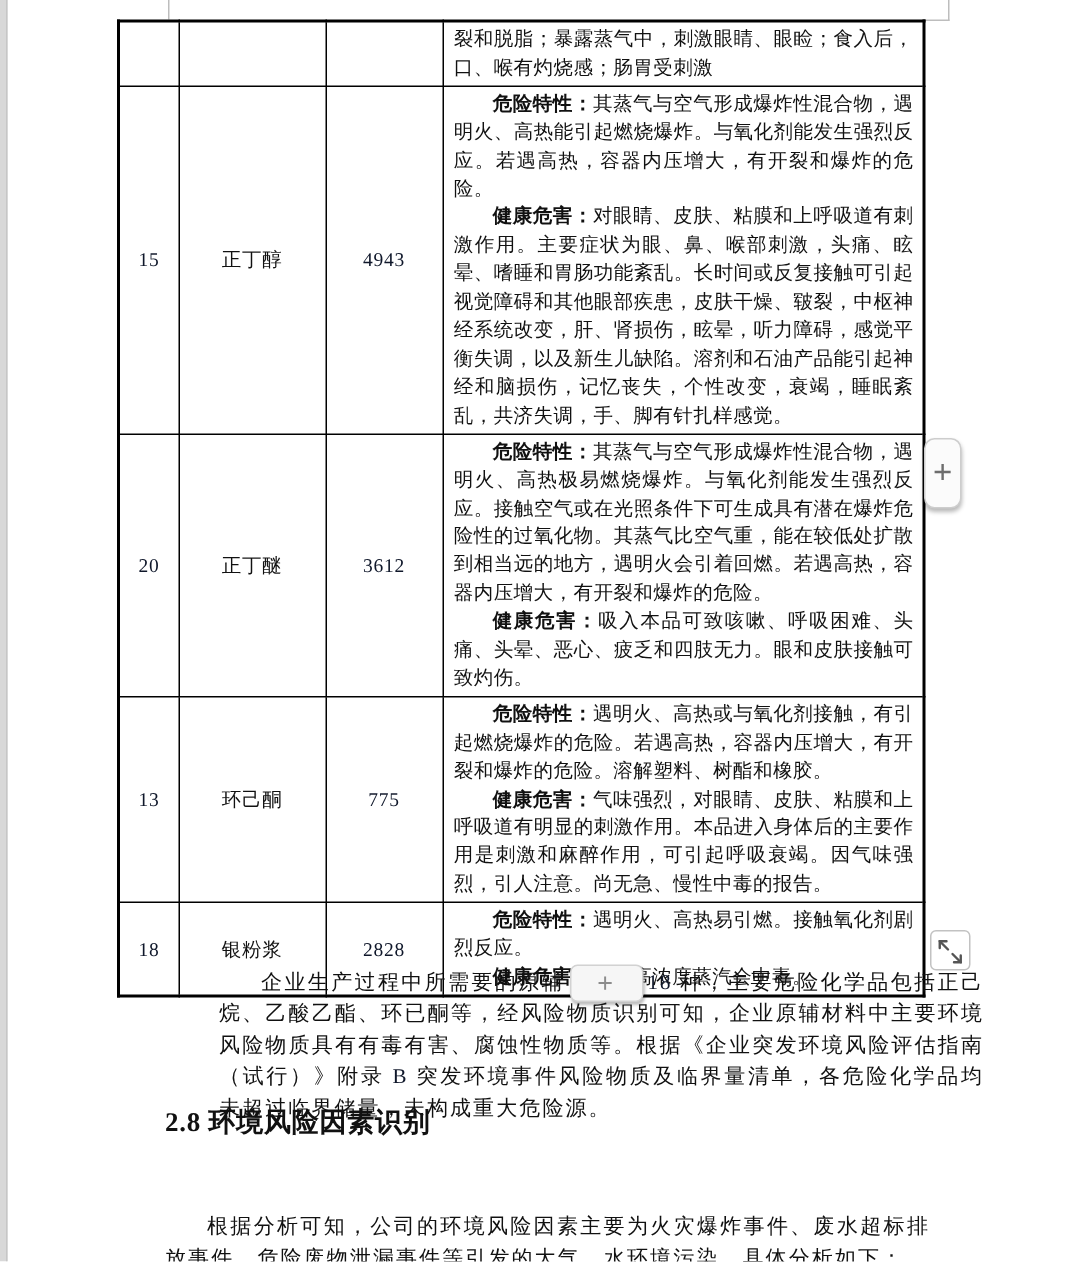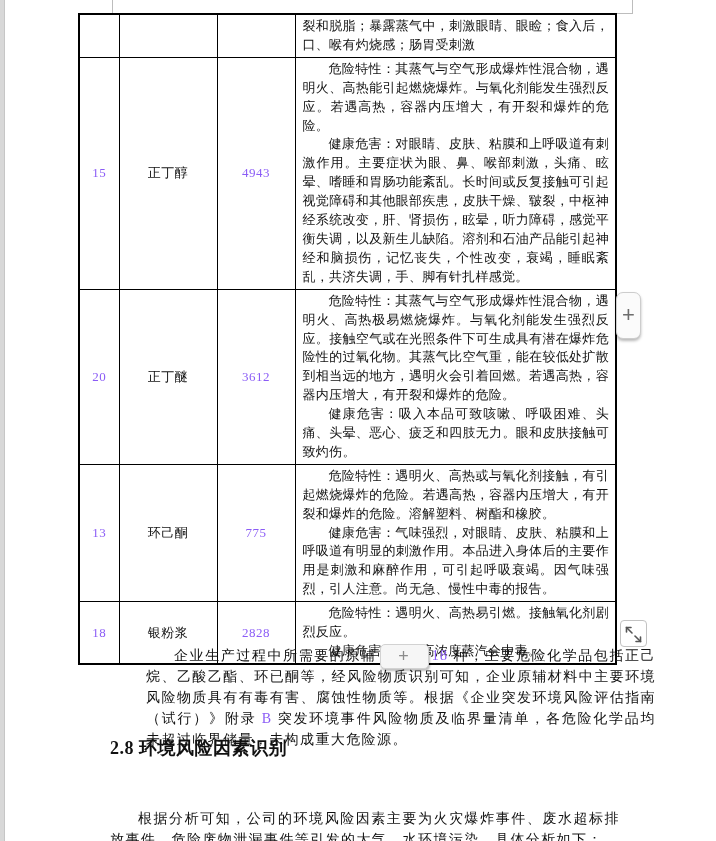--- a/index.html
+++ b/index.html
@@ -15,22 +15,22 @@
   .tr-line-h{position:absolute;left:615px;top:13px;width:18px;height:1px;background:#bdbdbd;}
 
   
   .table-wrap{position:absolute;left:78px;top:13px;}
   table{border-collapse:collapse;width:537px;table-layout:fixed;border:2px solid #000;}
   td{border:1px solid #000;vertical-align:middle;}
   .c-no,.c-name,.c-un{text-align:center;font-size:13px;letter-spacing:0.5px;}
   .c-desc{font-size:13px;line-height:18.9px;padding:2px 6px 2px 7px;text-align:justify;letter-spacing:0.3px;vertical-align:top;}
   .c-desc p{margin:0;}
   .c-desc p.indent{text-indent:2em;}
-  .c-desc b{font-weight:normal;}
-  .num{color:#8b5cf6;}
+  .c-desc b{font-weight:bold;}
+  .num{color:#0f172a;}
 
   
   .para1{position:absolute;left:110px;top:632px;width:510px;font-size:14px;line-height:20.9px;
          text-align:justify;letter-spacing:1.4px;text-indent:2em;margin-left:36px;}
   .heading{position:absolute;left:110px;top:736px;font-size:18px;font-weight:bold;letter-spacing:0.5px;}
   .para2{position:absolute;left:110px;top:794px;width:510px;font-size:14px;line-height:21px;
          text-align:justify;letter-spacing:1.4px;text-indent:2em;}
 
   
   .plus-right{position:absolute;left:616px;top:292px;width:25px;height:47px;box-sizing:border-box;

